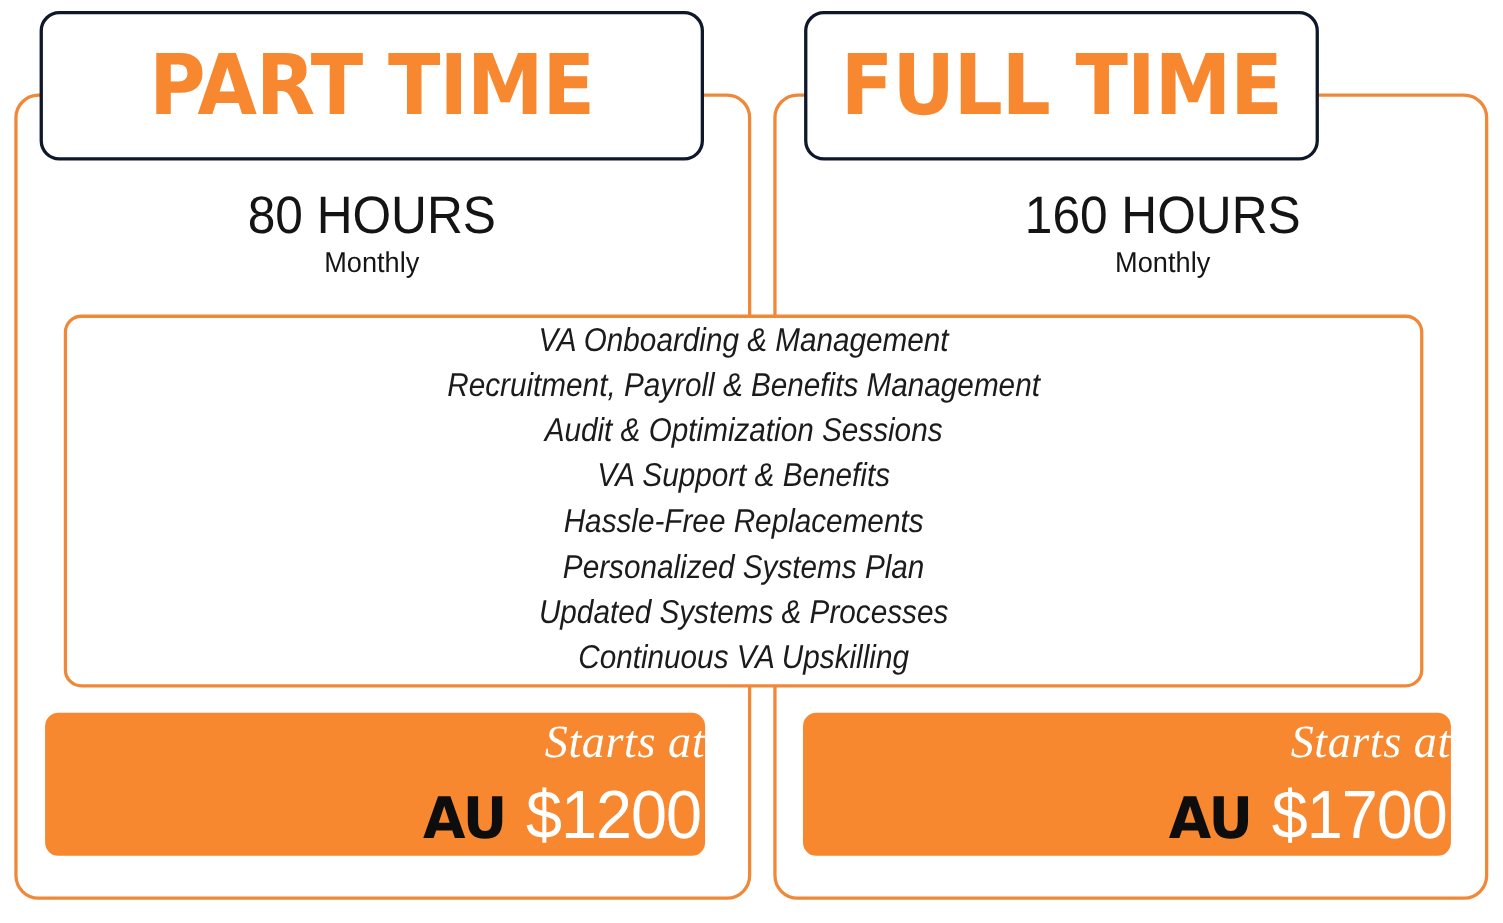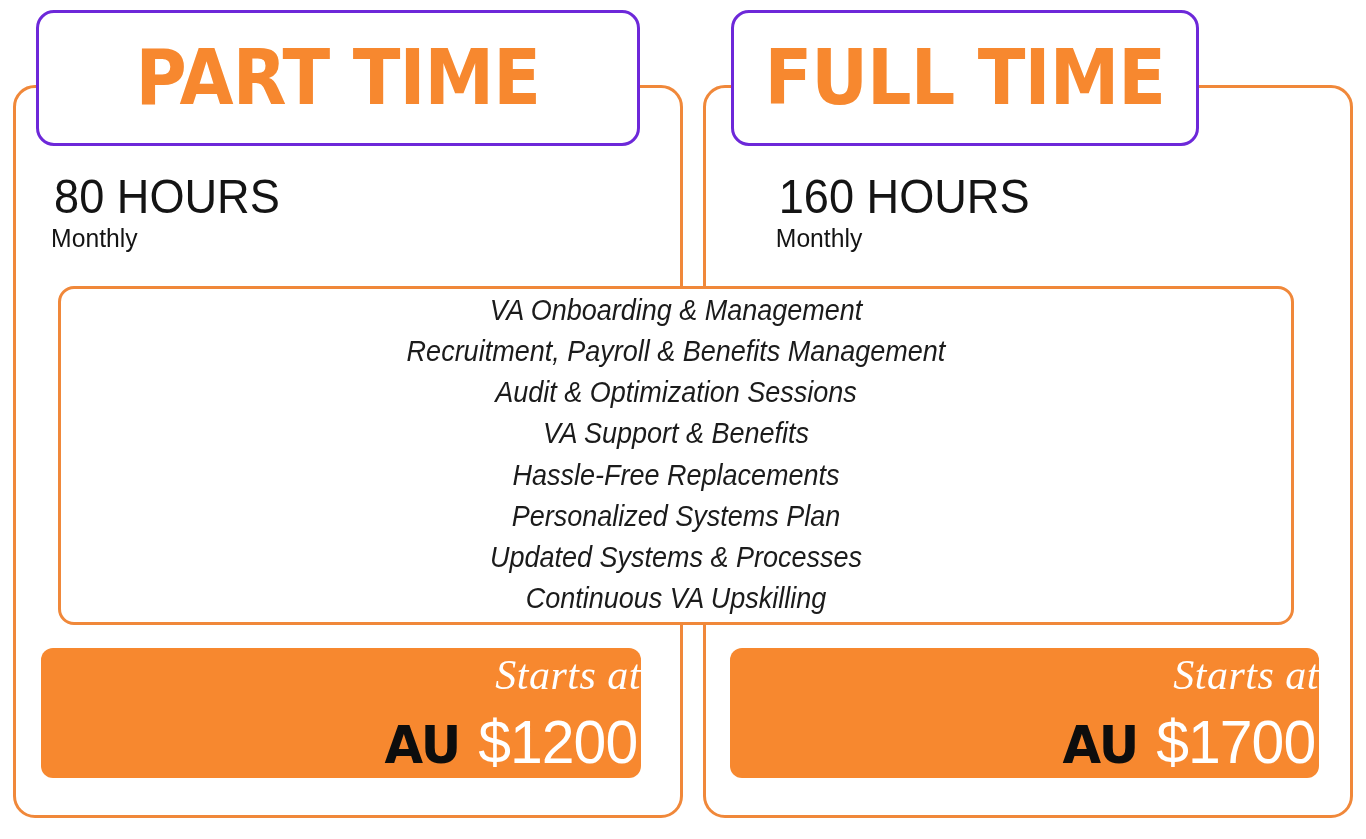--- a/index.html
+++ b/index.html
@@ -27,21 +27,21 @@
     background: transparent;
   }
   .plan-card.left  { left: 13px;  top: 85px; width: 670px; height: 733px; }
   .plan-card.right { left: 703px; top: 85px; width: 650px; height: 733px; }
 
   
   .plan-header {
     position: absolute;
     top: 10px;
     height: 136px;
-    border: 3px solid #6d28d9;
+    border: 3px solid #0f172a;
     border-radius: 18px;
     background: #ffffff;
     display: flex;
     align-items: center;
     justify-content: center;
     z-index: 5;
   }
   .plan-header.left  { left: 36px;  width: 604px; }
   .plan-header.right { left: 731px; width: 468px; }
 
@@ -53,20 +53,21 @@
     letter-spacing: -1px;
     line-height: 1;
     white-space: nowrap;
     transform: scaleX(0.92);
   }
 
   
   .hours-block {
     position: absolute;
     top: 172px;
+    text-align: center;
     z-index: 4;
   }
   .hours-block.left  { left: 36px;  width: 604px; }
   .hours-block.right { left: 761px; width: 592px; }
 
   .hours-value {
     font-family: "Liberation Sans", sans-serif;
     font-weight: 400;
     font-size: 48px;
     color: #141414;

